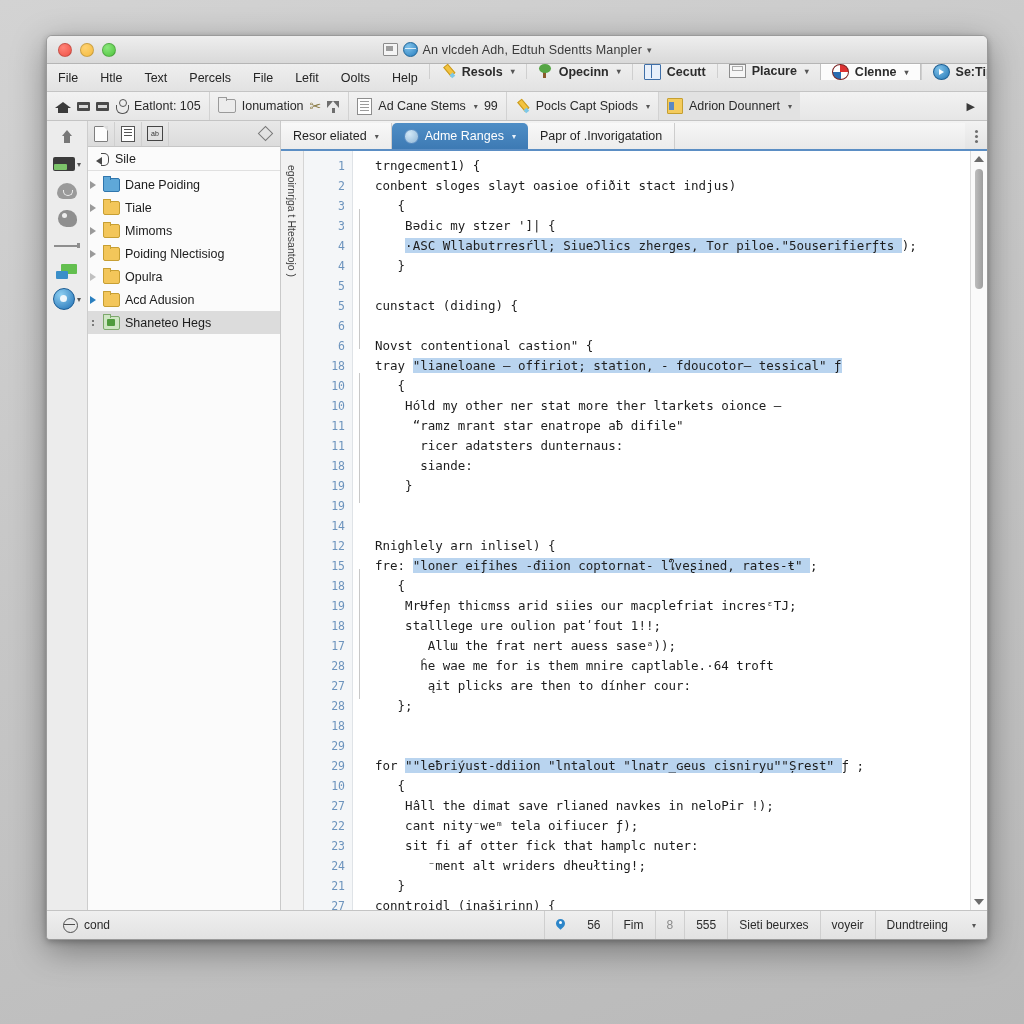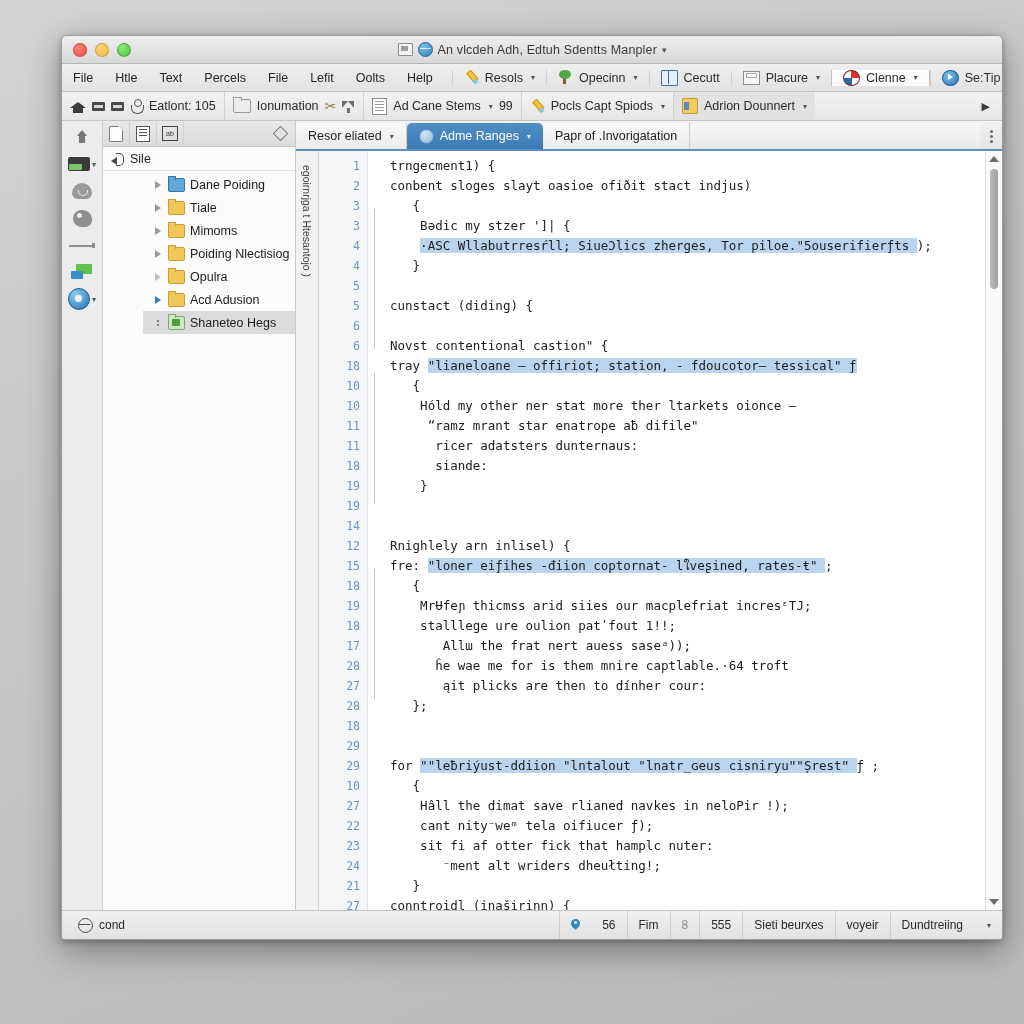--- a/index.html
+++ b/index.html
@@ -9,21 +9,21 @@
     font-family:"Liberation Sans",sans-serif;
     overflow:hidden;
   }
   
   #desktop{
     position:absolute;inset:0;
     background:linear-gradient(160deg,#d3d3d3 0%,#c6c6c6 45%,#b9b9b9 100%);
   }
   
   #window{
-    position:absolute;left:61px;top:35px;width:940px;height:903px;
+    position:absolute;left:46px;top:35px;width:940px;height:903px;
     background:#ececec;
     border:1px solid #9a9a9a;
     border-radius:6px 6px 4px 4px;
     box-shadow:0 10px 34px rgba(0,0,0,.38),0 2px 6px rgba(0,0,0,.25);
     overflow:hidden;
     display:flex;flex-direction:column;
   }
   
   #titlebar{
     height:27px;flex:0 0 27px;position:relative;
@@ -54,21 +54,21 @@
   #menubar{
     height:27px;flex:0 0 27px;
     background:linear-gradient(#efefef,#e2e2e2);
     border-bottom:1px solid #c4c4c4;
     display:flex;align-items:stretch;
   }
   .menu-item{
     display:flex;align-items:center;padding:0 11px;
     font-size:12.5px;color:#242424;cursor:default;
   }
-  #menu-ribbon{display:flex;align-items:center;margin-left:8px;flex:1;}
+  #menu-ribbon{display:flex;align-items:flex-start;margin-left:0;flex:1;font-weight:bold;}
   .ribbon-btn{
     display:flex;align-items:center;gap:6px;padding:0 11px;
     font-size:12.5px;color:#2c2c2c;border-left:1px solid #cfcfcf;
     position:relative;cursor:default;
   }
   .ribbon-btn.active{
     background:#fcfcfc;border-left:1px solid #c2c2c2;border-right:1px solid #c2c2c2;
     box-shadow:inset 0 1px 0 #fff;
   }
   .caret{font-size:8px;color:#555;margin-left:2px;}
@@ -169,22 +169,22 @@
   #sb-header{
     height:23px;flex:0 0 23px;display:flex;align-items:center;gap:6px;
     padding-left:8px;border-bottom:1px solid #e0e0e0;background:#fbfbfb;
   }
   .sb-h-ic{width:13px;height:13px;position:relative;}
   .sb-h-ic:before{content:"";position:absolute;left:0;top:5px;border-top:4px solid transparent;border-bottom:4px solid transparent;border-right:6px solid #4a4a4a;}
   .sb-h-ic:after{content:"";position:absolute;left:5px;top:1px;width:7px;height:11px;border:1.3px solid #4a4a4a;border-left:none;border-radius:0 5px 5px 0;}
   #sb-header-label{font-size:12.5px;color:#1e1e1e;}
   #tree{flex:1;overflow:hidden;padding-top:2px;background:#fbfbfb;}
   .tree-row{
-    height:23px;display:flex;align-items:center;gap:5px;padding-left:10px;
-    font-size:12.5px;color:#1c1c1c;cursor:default;white-space:nowrap;margin-left:40px;
+    height:23px;display:flex;align-items:center;gap:5px;padding-left:0;
+    font-size:12.5px;color:#1c1c1c;cursor:default;white-space:nowrap;
   }
   .tree-row.selected{background:#dcdcdc;}
   .tri{width:10px;height:10px;position:relative;flex:0 0 10px;}
   .tri:after{content:"";position:absolute;left:2px;top:1px;border-top:4.5px solid transparent;border-bottom:4.5px solid transparent;border-left:6px solid #9a9a9a;}
   .tri.blue:after{border-left-color:#2b7fbf;}
   .tri.dim:after{border-left-color:#c0c0c0;}
   .tri.dots{}
   .tri.dots:after{display:none;}
   .tri.dots:before{content:"";position:absolute;left:4px;top:2px;width:2px;height:2px;background:#7b7b7b;box-shadow:0 4px 0 #7b7b7b;}
   .fold{width:15px;height:12px;background:#f3c65a;border:1px solid #c79f33;border-radius:1px 2px 2px 2px;position:relative;flex:0 0 15px;}

